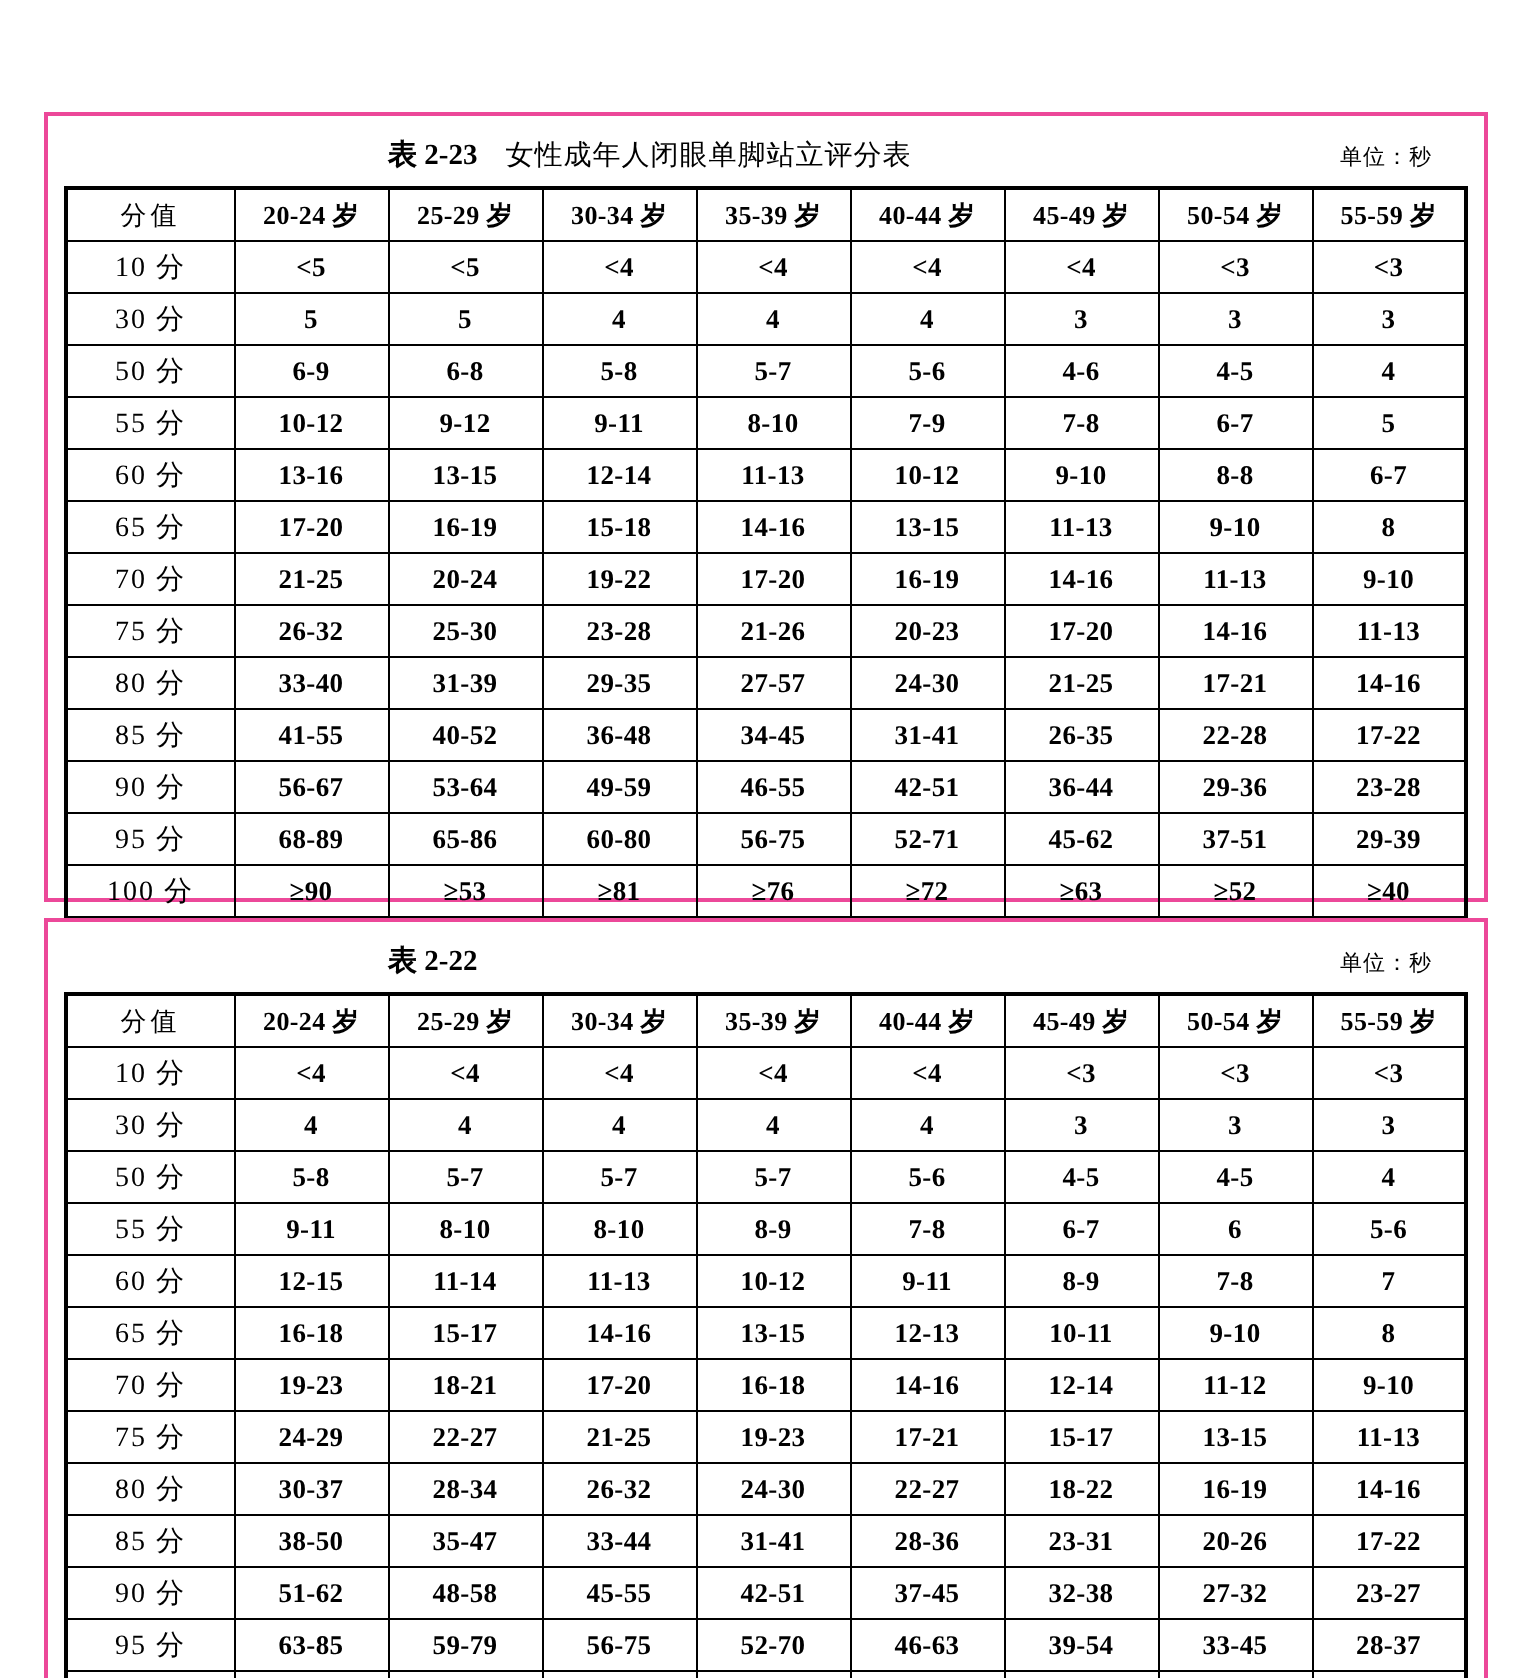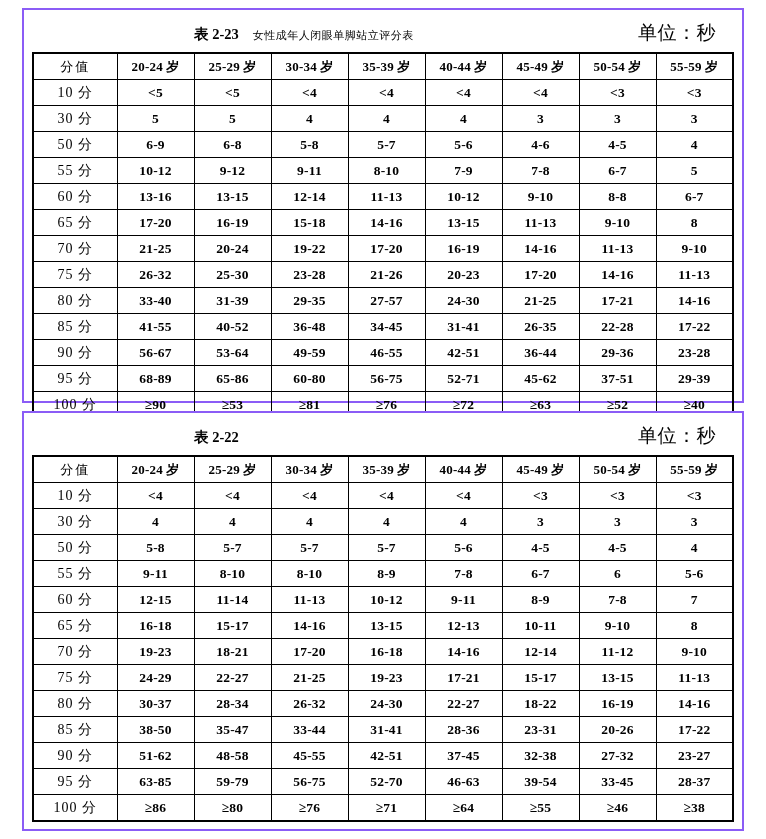--- a/index.html
+++ b/index.html
@@ -17,49 +17,50 @@
   .page {
     width: 766px;
     height: 839px;
     position: relative;
     box-sizing: border-box;
   }
   .panel {
     position: absolute;
     left: 22px;
     width: 722px;
-    border: 2px solid #8b5cf6;
+    border: 2px solid #ec4899;
     box-sizing: border-box;
     background: #ffffff;
+    margin-top: 48px;
   }
   #panel-1 { top: 8px;  height: 395px; }
   #panel-2 { top: 411px; height: 420px; }
 
   .caption-row {
     display: flex;
     align-items: baseline;
     padding: 10px 0 6px 0;
     box-sizing: border-box;
   }
   .caption-spacer { width: 170px; flex: 0 0 170px; }
   .caption-num {
     font-family: "Liberation Serif", "DejaVu Serif", serif;
     font-weight: bold;
     font-size: 14.5px;
     letter-spacing: 0px;
     white-space: nowrap;
   }
   .caption-title {
-    font-size: 11px;
+    font-size: 14px;
     margin-left: 14px;
     white-space: nowrap;
     letter-spacing: 0.5px;
   }
   .caption-unit {
-    font-size: 19px;
+    font-size: 11px;
     margin-left: auto;
     margin-right: 26px;
     white-space: nowrap;
     letter-spacing: 0.5px;
   }
 
   table.grade-table {
     border-collapse: collapse;
     margin: 0 auto;
     width: 700px;

